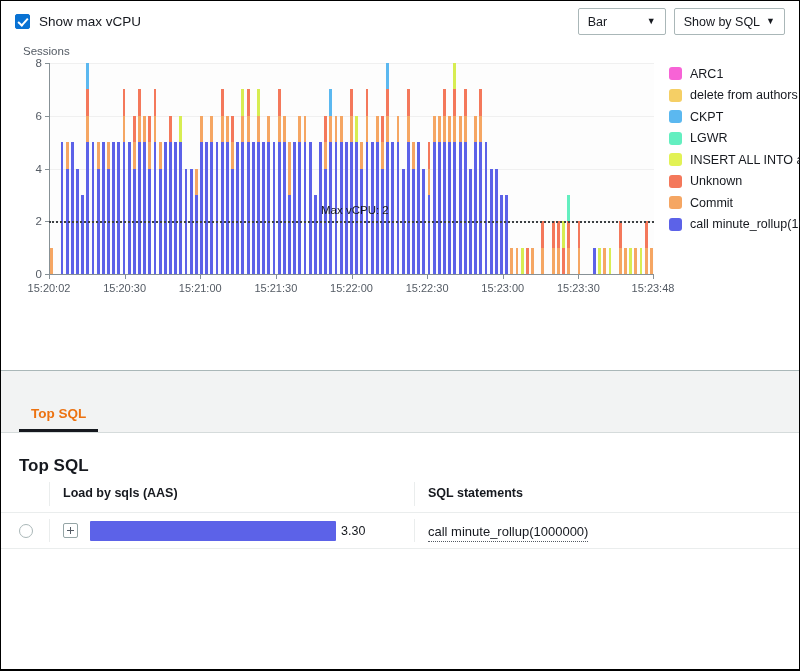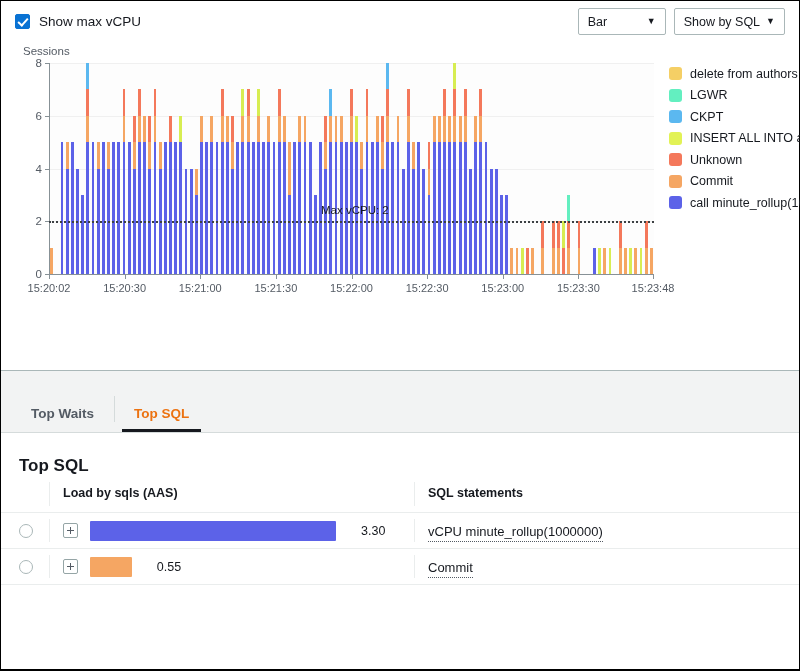--- a/index.html
+++ b/index.html
@@ -339,21 +339,21 @@
     cursor: pointer;
     flex: none;
   }
   .expander::before, .expander::after {
     content: "";
     position: absolute;
     background: #545b64;
   }
   .expander::before { left: 3px; right: 3px; top: 6px; height: 1px; }
   .expander::after { top: 3px; bottom: 3px; left: 6px; width: 1px; }
-  .bar-wrap { display: flex; align-items: center; gap: 25px; }
+  .bar-wrap { display: flex; align-items: center; gap: 5px; }
   .hbar { height: 20px; border-radius: 1px; }
   .hval { font-size: 12.5px; color: #16191f; }
   .sqlcell { padding-left: 14px; }
   .sqllink {
     font-size: 13px;
     color: #16191f;
     border-bottom: 1px dotted #545b64;
     padding-bottom: 2px;
     cursor: pointer;
   }
@@ -839,55 +839,56 @@
             <div class="xtick" style="left: 604px;">15:23:48</div>
             <div class="xtick-mark" style="left: 604px;"></div>
           </div>
         <div class="maxline" id="maxline" style="top: 158.25px;"></div>
         <div class="maxlabel" id="maxlabel" style="top: 141.25px; left: 272px;">Max vCPU: 2</div>
       </div>
     </div>
 
     <div class="legend" id="legend">
         <div class="legend-row">
+          <span class="legend-swatch" style="background: rgb(247, 99, 214);"></span>
+          <span class="legend-label">ARC1</span>
+        </div>
+        <div class="legend-row">
           <span class="legend-swatch" style="background: rgb(245, 207, 101);"></span>
           <span class="legend-label">delete from authors w</span>
+        </div>
+        <div class="legend-row">
+          <span class="legend-swatch" style="background: rgb(91, 184, 240);"></span>
+          <span class="legend-label">CKPT</span>
         </div>
         <div class="legend-row">
           <span class="legend-swatch" style="background: rgb(99, 239, 192);"></span>
           <span class="legend-label">LGWR</span>
         </div>
         <div class="legend-row">
-          <span class="legend-swatch" style="background: rgb(91, 184, 240);"></span>
-          <span class="legend-label">CKPT</span>
-        </div>
-        <div class="legend-row">
           <span class="legend-swatch" style="background: rgb(226, 242, 85);"></span>
           <span class="legend-label">INSERT ALL   INTO au</span>
         </div>
         <div class="legend-row">
           <span class="legend-swatch" style="background: rgb(244, 120, 91);"></span>
           <span class="legend-label">Unknown</span>
         </div>
         <div class="legend-row">
           <span class="legend-swatch" style="background: rgb(245, 166, 99);"></span>
           <span class="legend-label">Commit</span>
         </div>
         <div class="legend-row">
           <span class="legend-swatch" style="background: rgb(92, 98, 232);"></span>
           <span class="legend-label">call minute_rollup(100</span>
         </div>
       </div>
   </div>
 
   <div class="tab-panel">
     <div class="tabs" id="tabs">
-        <div class="tab">
-          <span>Top Waits</span>
-        </div>
         <div class="tab active">
           <span>Top SQL</span>
         </div>
       </div>
   </div>
 
   <div class="content">
     <div class="section-title">Top SQL</div>
 
 
@@ -907,36 +908,19 @@
             <td class="col-load vsep">
               <div class="loadcell">
                 <div class="expander"></div>
                 <div class="bar-wrap">
                   <div class="hbar" style="background: rgb(92, 98, 232); width: 246px;"></div>
                   <span class="hval">3.30</span>
                 </div>
               </div>
             </td>
             <td class="col-sql vsep">
-              <div class="sqlcell"><span class="sqllink">vCPU minute_rollup(1000000)</span></div>
-            </td>
-          </tr>
-          <tr>
-            <td class="col-sel">
-              <div class="radio"></div>
-            </td>
-            <td class="col-load vsep">
-              <div class="loadcell">
-                <div class="expander"></div>
-                <div class="bar-wrap">
-                  <div class="hbar" style="background: rgb(245, 166, 99); width: 41.82px;"></div>
-                  <span class="hval">0.55</span>
-                </div>
-              </div>
-            </td>
-            <td class="col-sql vsep">
-              <div class="sqlcell"><span class="sqllink">Commit</span></div>
+              <div class="sqlcell"><span class="sqllink">call minute_rollup(1000000)</span></div>
             </td>
           </tr>
         </tbody>
     </table>
   </div>
 </div>
 
 </body></html>

